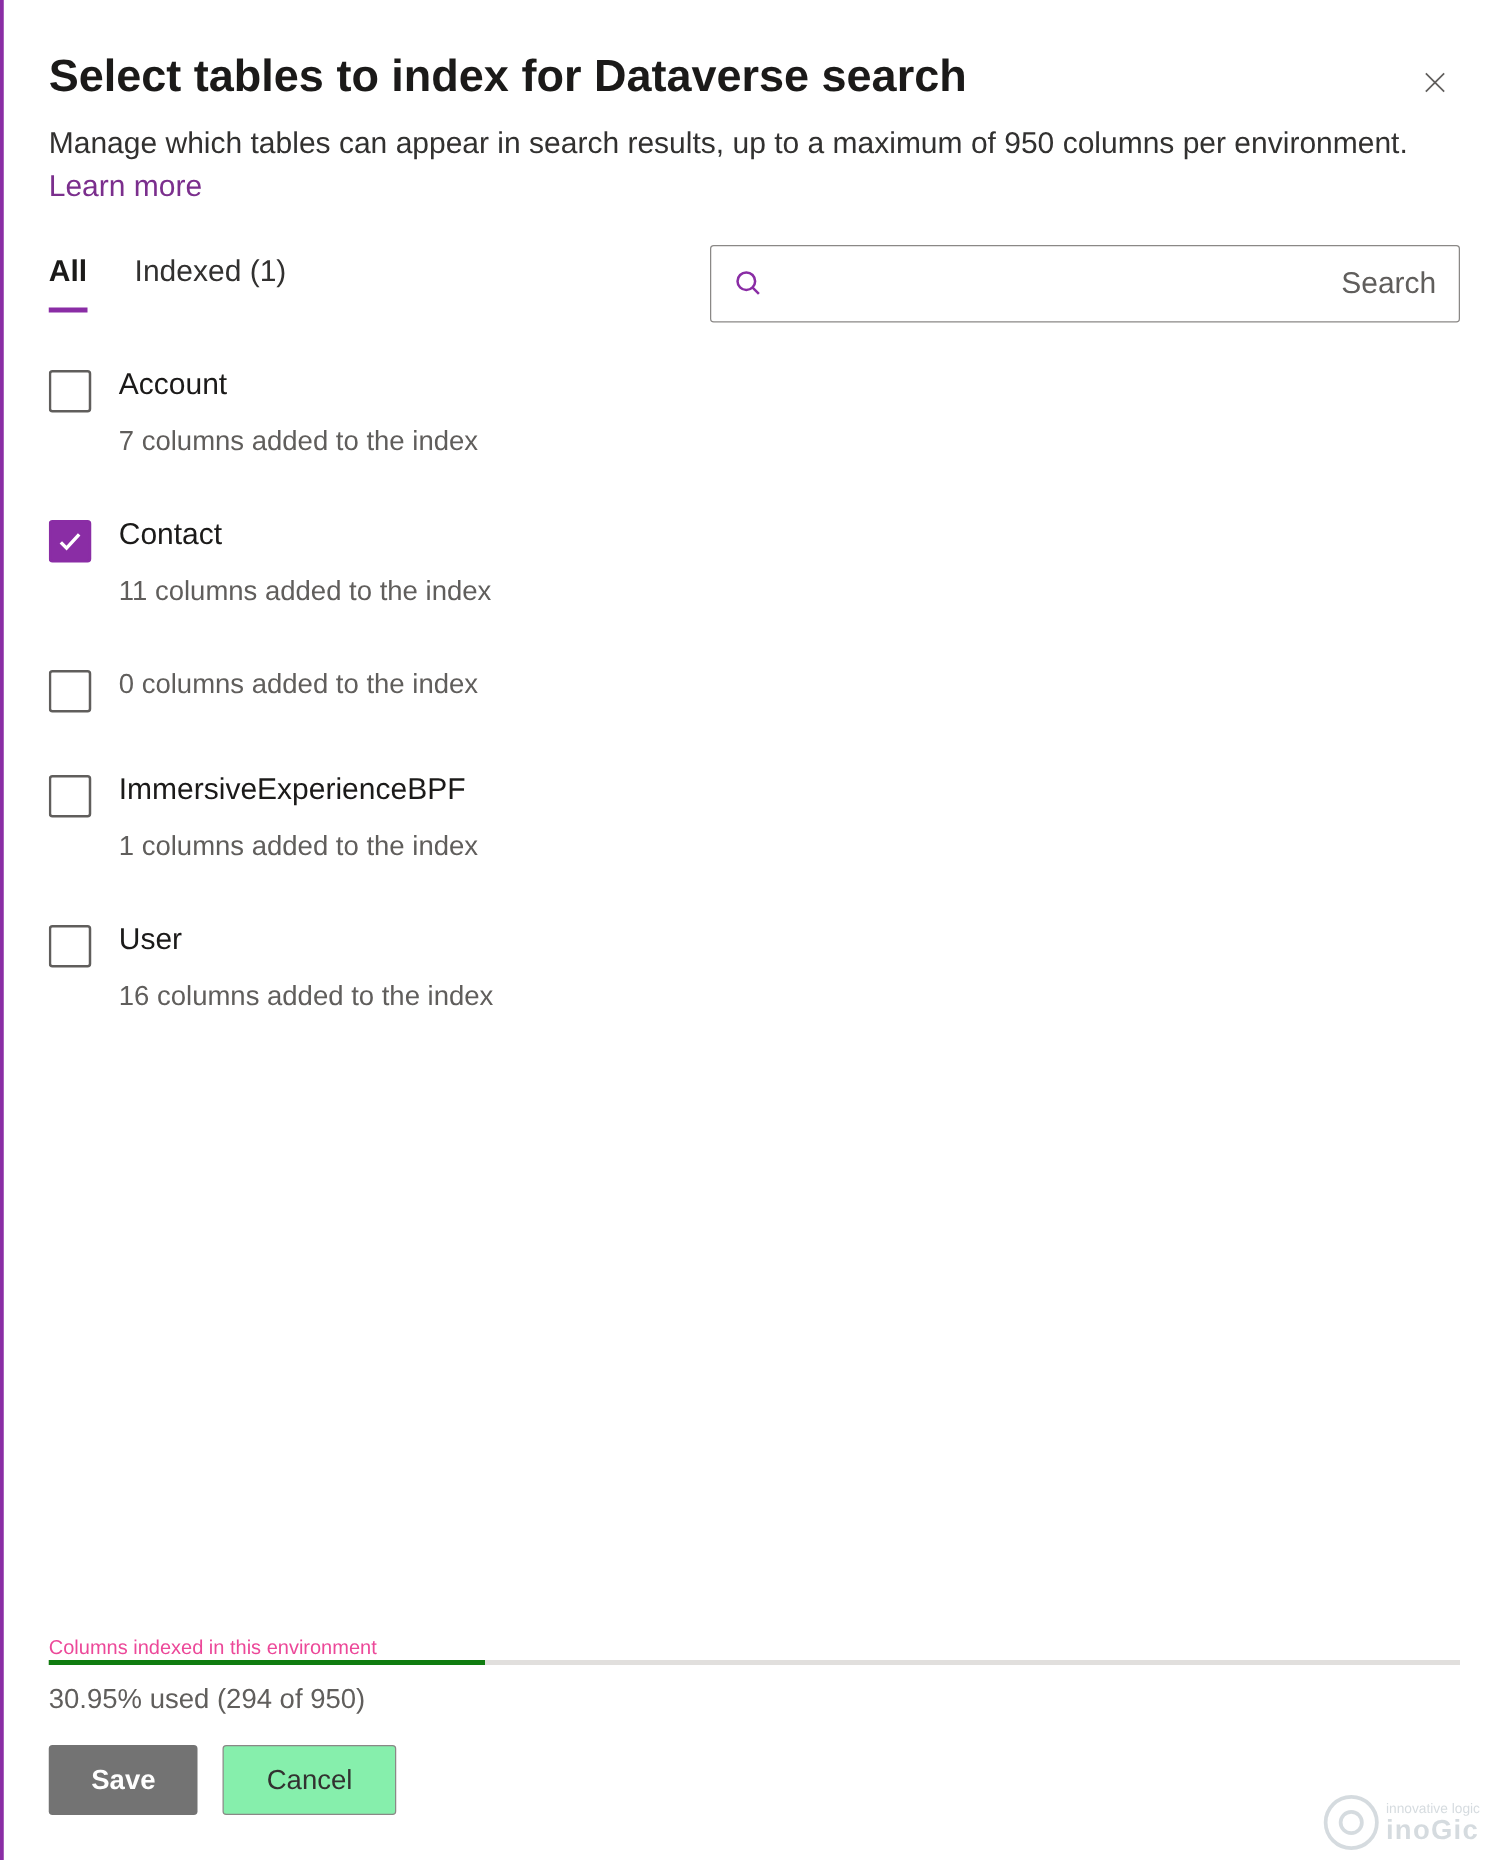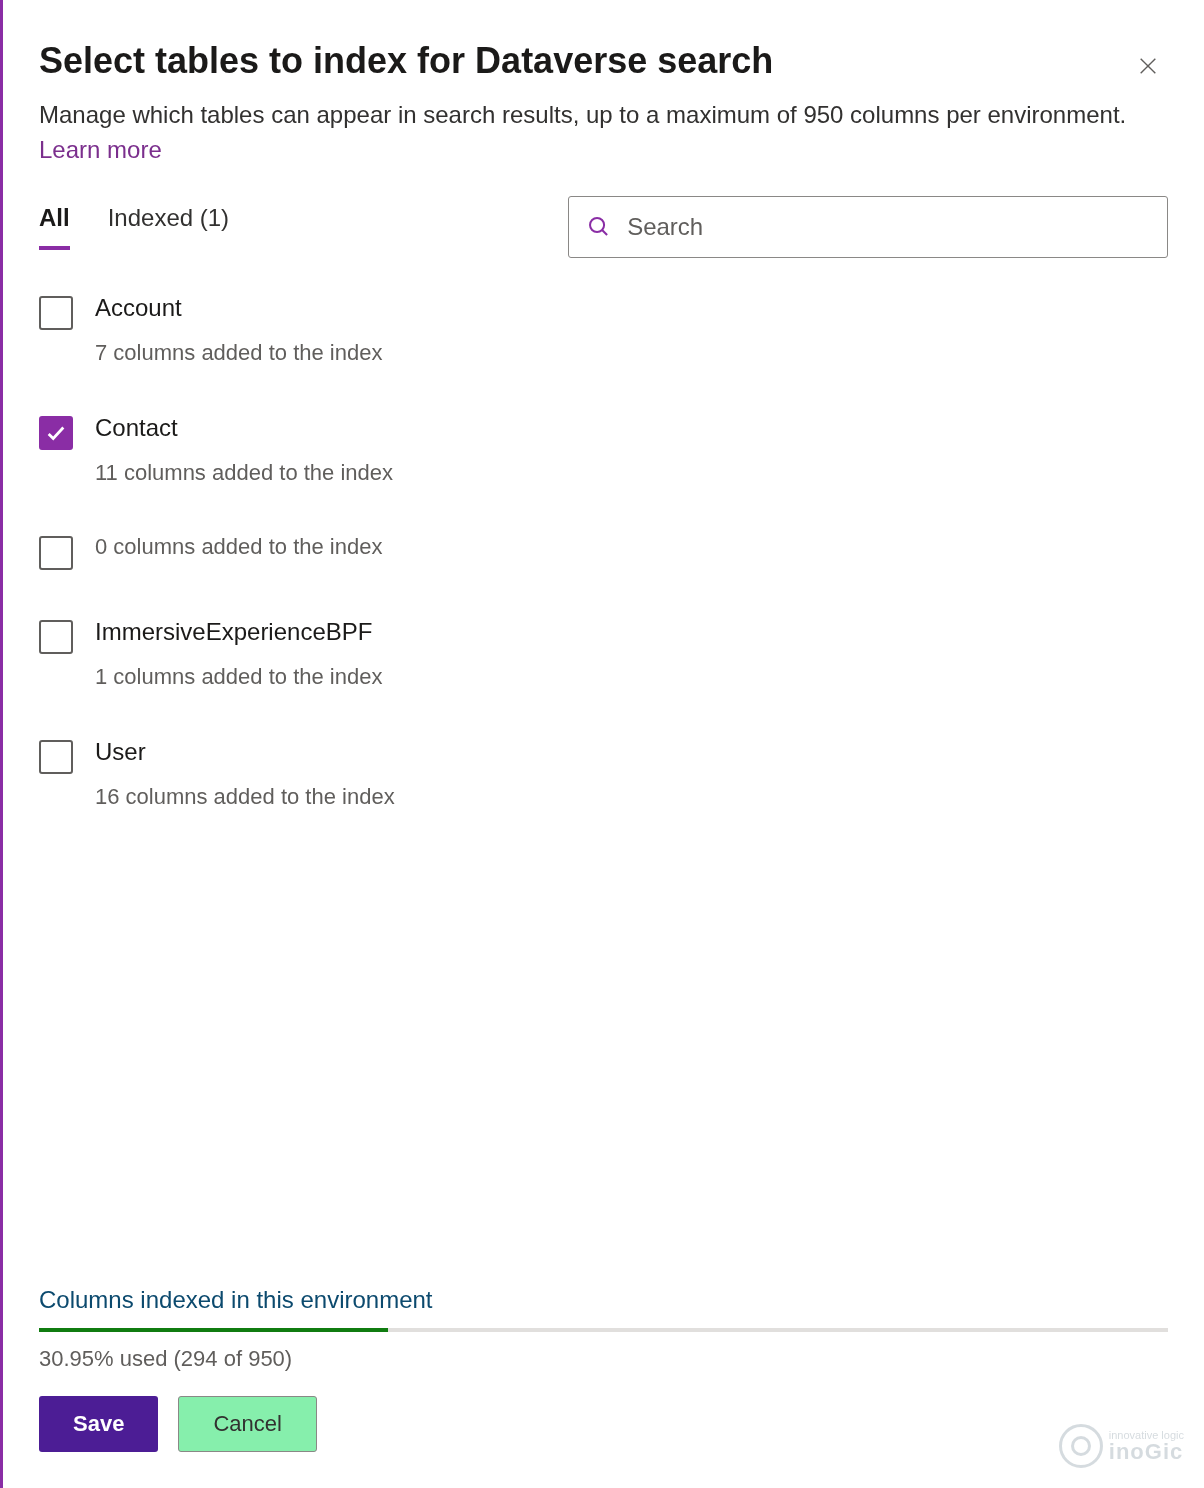--- a/index.html
+++ b/index.html
@@ -101,20 +101,21 @@
       fill: none;
       stroke-width: 2;
     }
     .search-box input {
       border: none;
       outline: none;
       font-size: 24px;
       color: #605e5c;
       width: 100%;
       background: transparent;
+      text-align: right;
     }
     .search-box input::placeholder {
       color: #605e5c;
     }
     .table-list {
       flex: 1;
       overflow: auto;
     }
     .table-item {
       display: flex;
@@ -155,23 +156,22 @@
       color: #1b1a19;
     }
     .table-desc {
       font-size: 22px;
       color: #605e5c;
     }
     .footer {
       padding-top: 20px;
     }
     .progress-label {
-      font-size: 24px;
-      color: #0c4a6e;
-      margin-bottom: 14px;
+      font-size: 16px;
+      color: #ec4899;
     }
     .progress-bar {
       height: 4px;
       background: #e1dfdd;
       margin-bottom: 14px;
       position: relative;
     }
     .progress-fill {
       position: absolute;
       left: 0;
@@ -192,34 +192,34 @@
       height: 56px;
       padding: 0 34px;
       font-size: 22px;
       border-radius: 3px;
       cursor: pointer;
       display: flex;
       align-items: center;
       justify-content: center;
     }
     .btn-primary {
-      background: #4c1d95;
+      background: #737373;
       color: #fff;
       border: none;
       font-weight: 600;
     }
     .btn-secondary {
       background: #86efac;
       color: #323130;
       border: 1px solid #8a8886;
     }
     .watermark {
       position: absolute;
       right: 20px;
-      bottom: 20px;
+      bottom: 8px;
       opacity: 0.35;
       font-size: 18px;
       color: #8a9aa5;
       display: flex;
       align-items: center;
       gap: 6px;
       pointer-events: none;
     }
     .watermark-circle {
       width: 44px;

